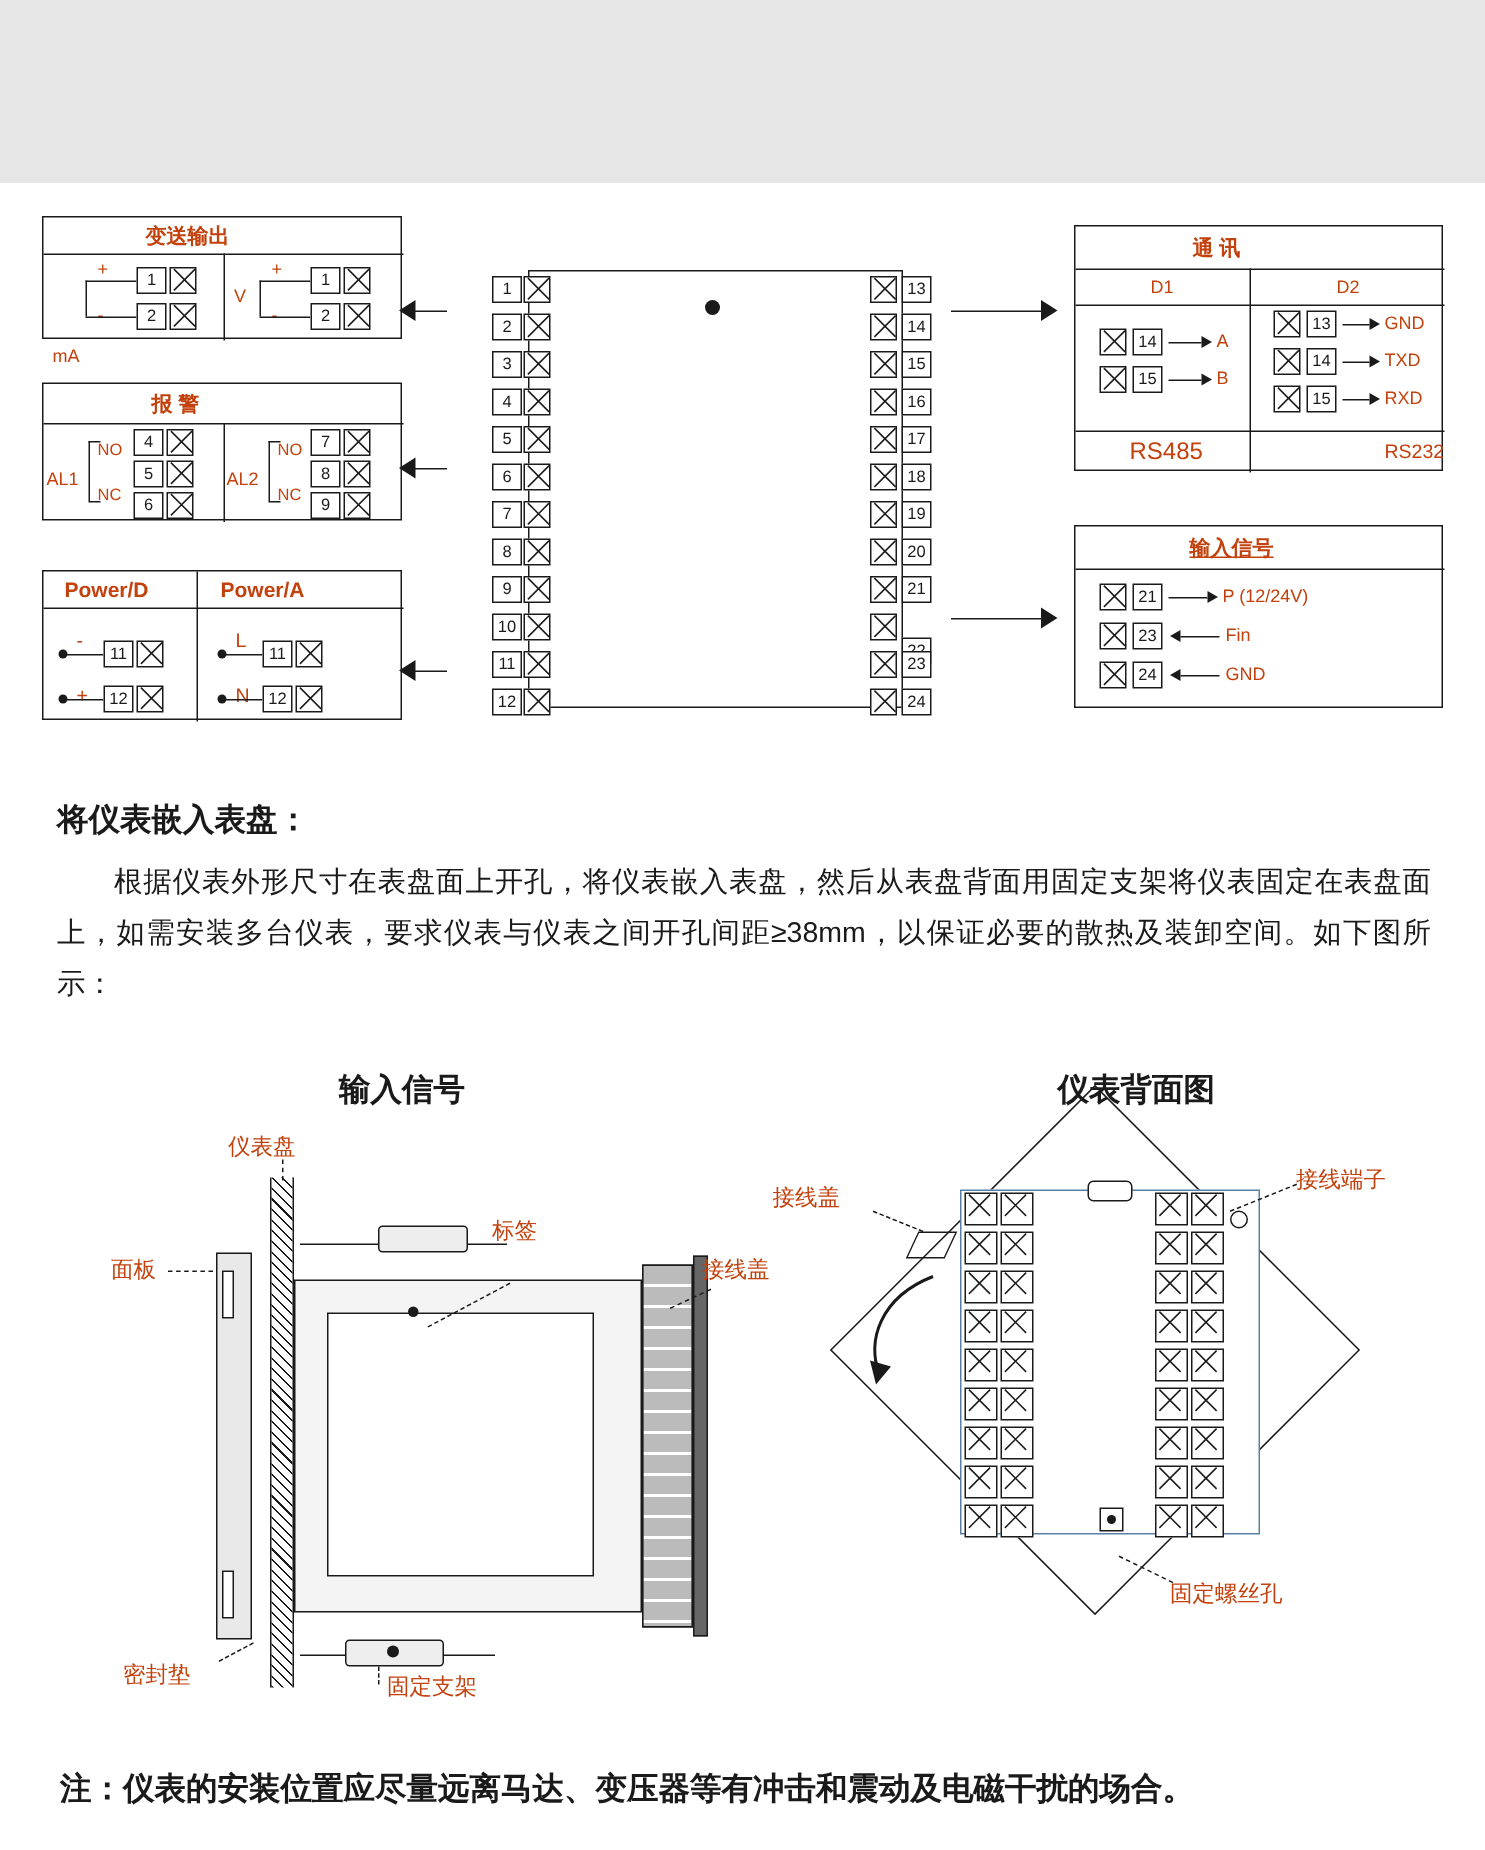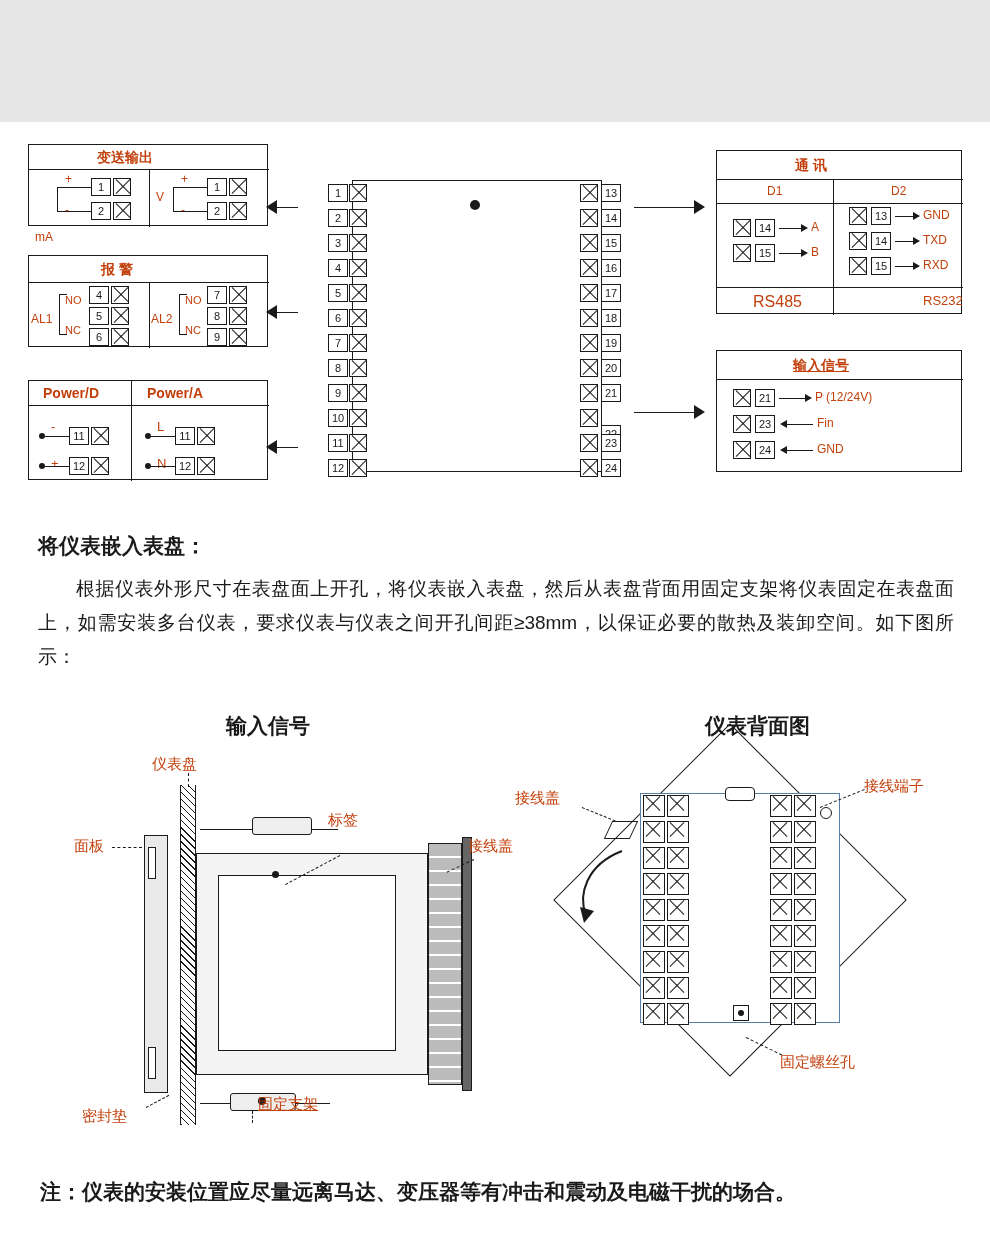--- a/index.html
+++ b/index.html
@@ -364,21 +364,21 @@
   <div class="lbl" style="left:288px;top:56px;font-size:15px;">标签</div>
   <div class="dash" style="left:238px;top:100px;width:62px;transform:rotate(-28deg);transform-origin:right center;"></div>
   <div style="position:absolute;left:232px;top:116px;width:7px;height:7px;border-radius:50%;background:#1a1a1a;"></div>
 
   <div class="lbl" style="left:428px;top:82px;font-size:15px;">接线盖</div>
   <div class="dash" style="left:404px;top:104px;width:30px;transform:rotate(-25deg);transform-origin:right center;"></div>
 
   <div class="lbl" style="left:42px;top:352px;font-size:15px;">密封垫</div>
   <div class="dash" style="left:106px;top:352px;width:26px;transform:rotate(-28deg);transform-origin:left center;"></div>
 
-  <div class="lbl" style="left:218px;top:340px;font-size:15px;text-decoration:underline;">固定支架</div>
+  <div class="lbl" style="left:218px;top:360px;font-size:15px;">固定支架</div>
   <div class="dashv" style="left:212px;top:356px;height:12px;"></div>
 </div>
 
 <div style="position:absolute;left:520px;top:755px;width:440px;height:380px;">
 
   <div style="position:absolute;left:85px;top:20px;width:250px;height:250px;
               border:1px solid #1a1a1a;transform:rotate(45deg);"></div>
 
   <div class="box" style="left:120px;top:38px;width:200px;height:230px;border:1px solid #5a7fa6;background:#fff;"></div>
 

